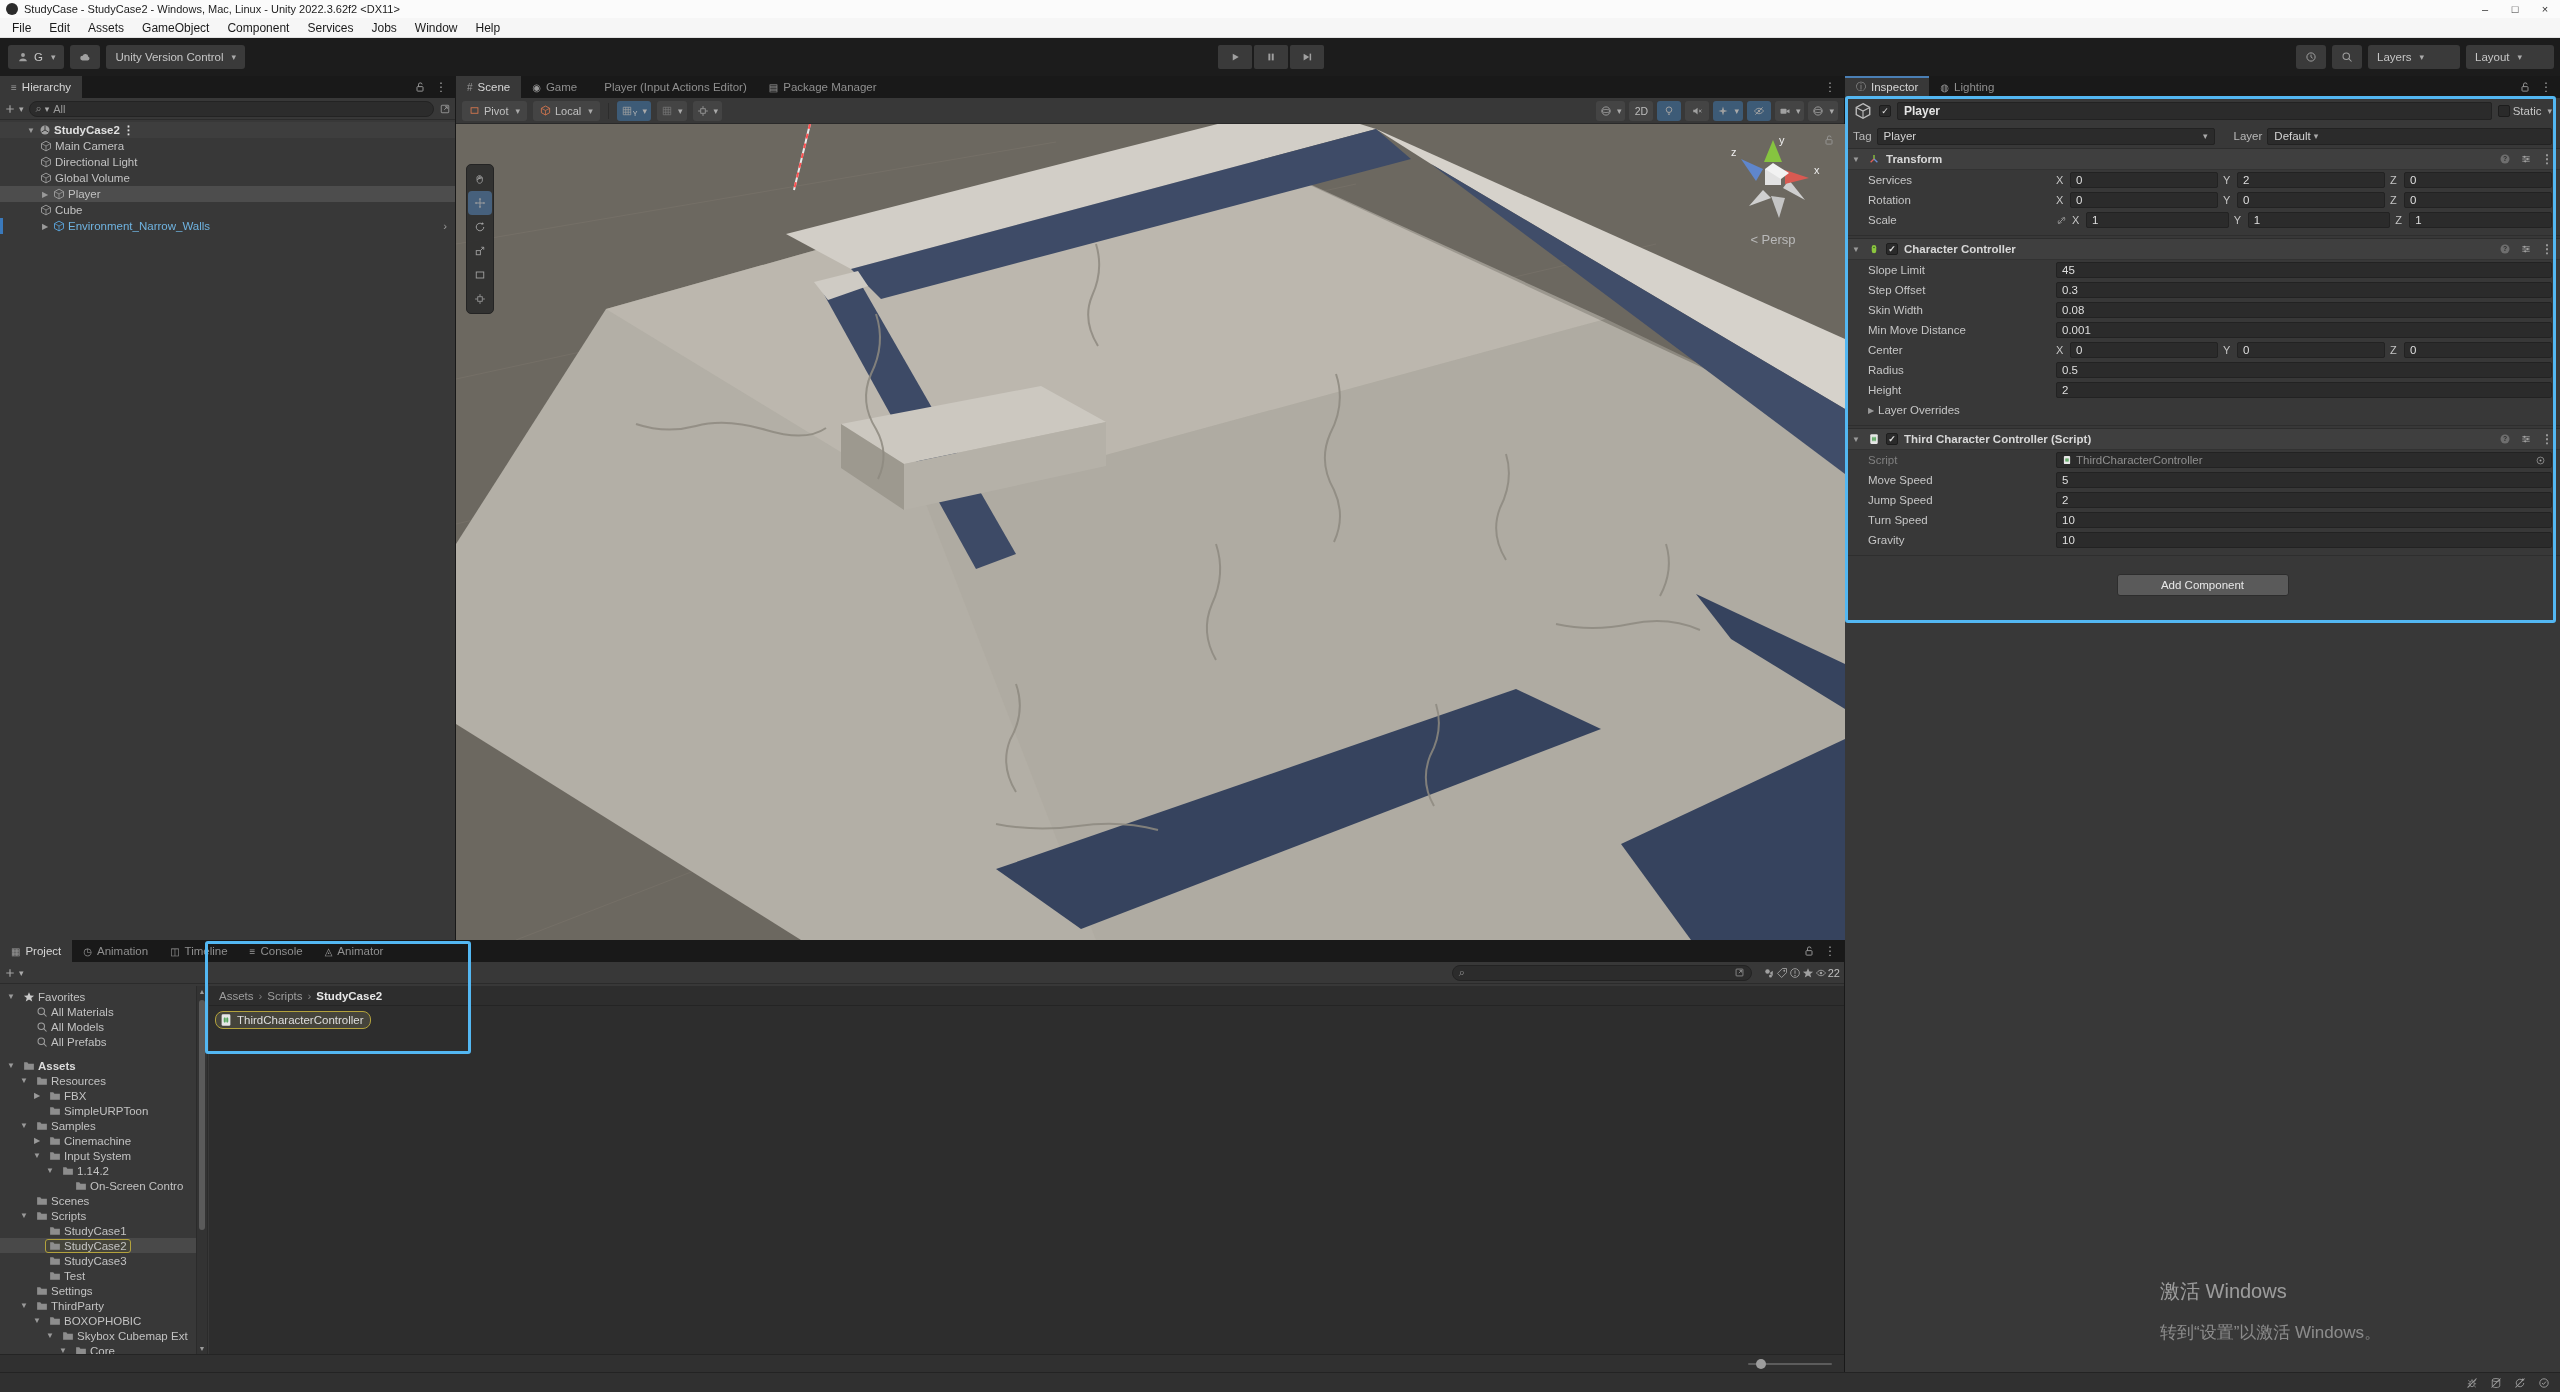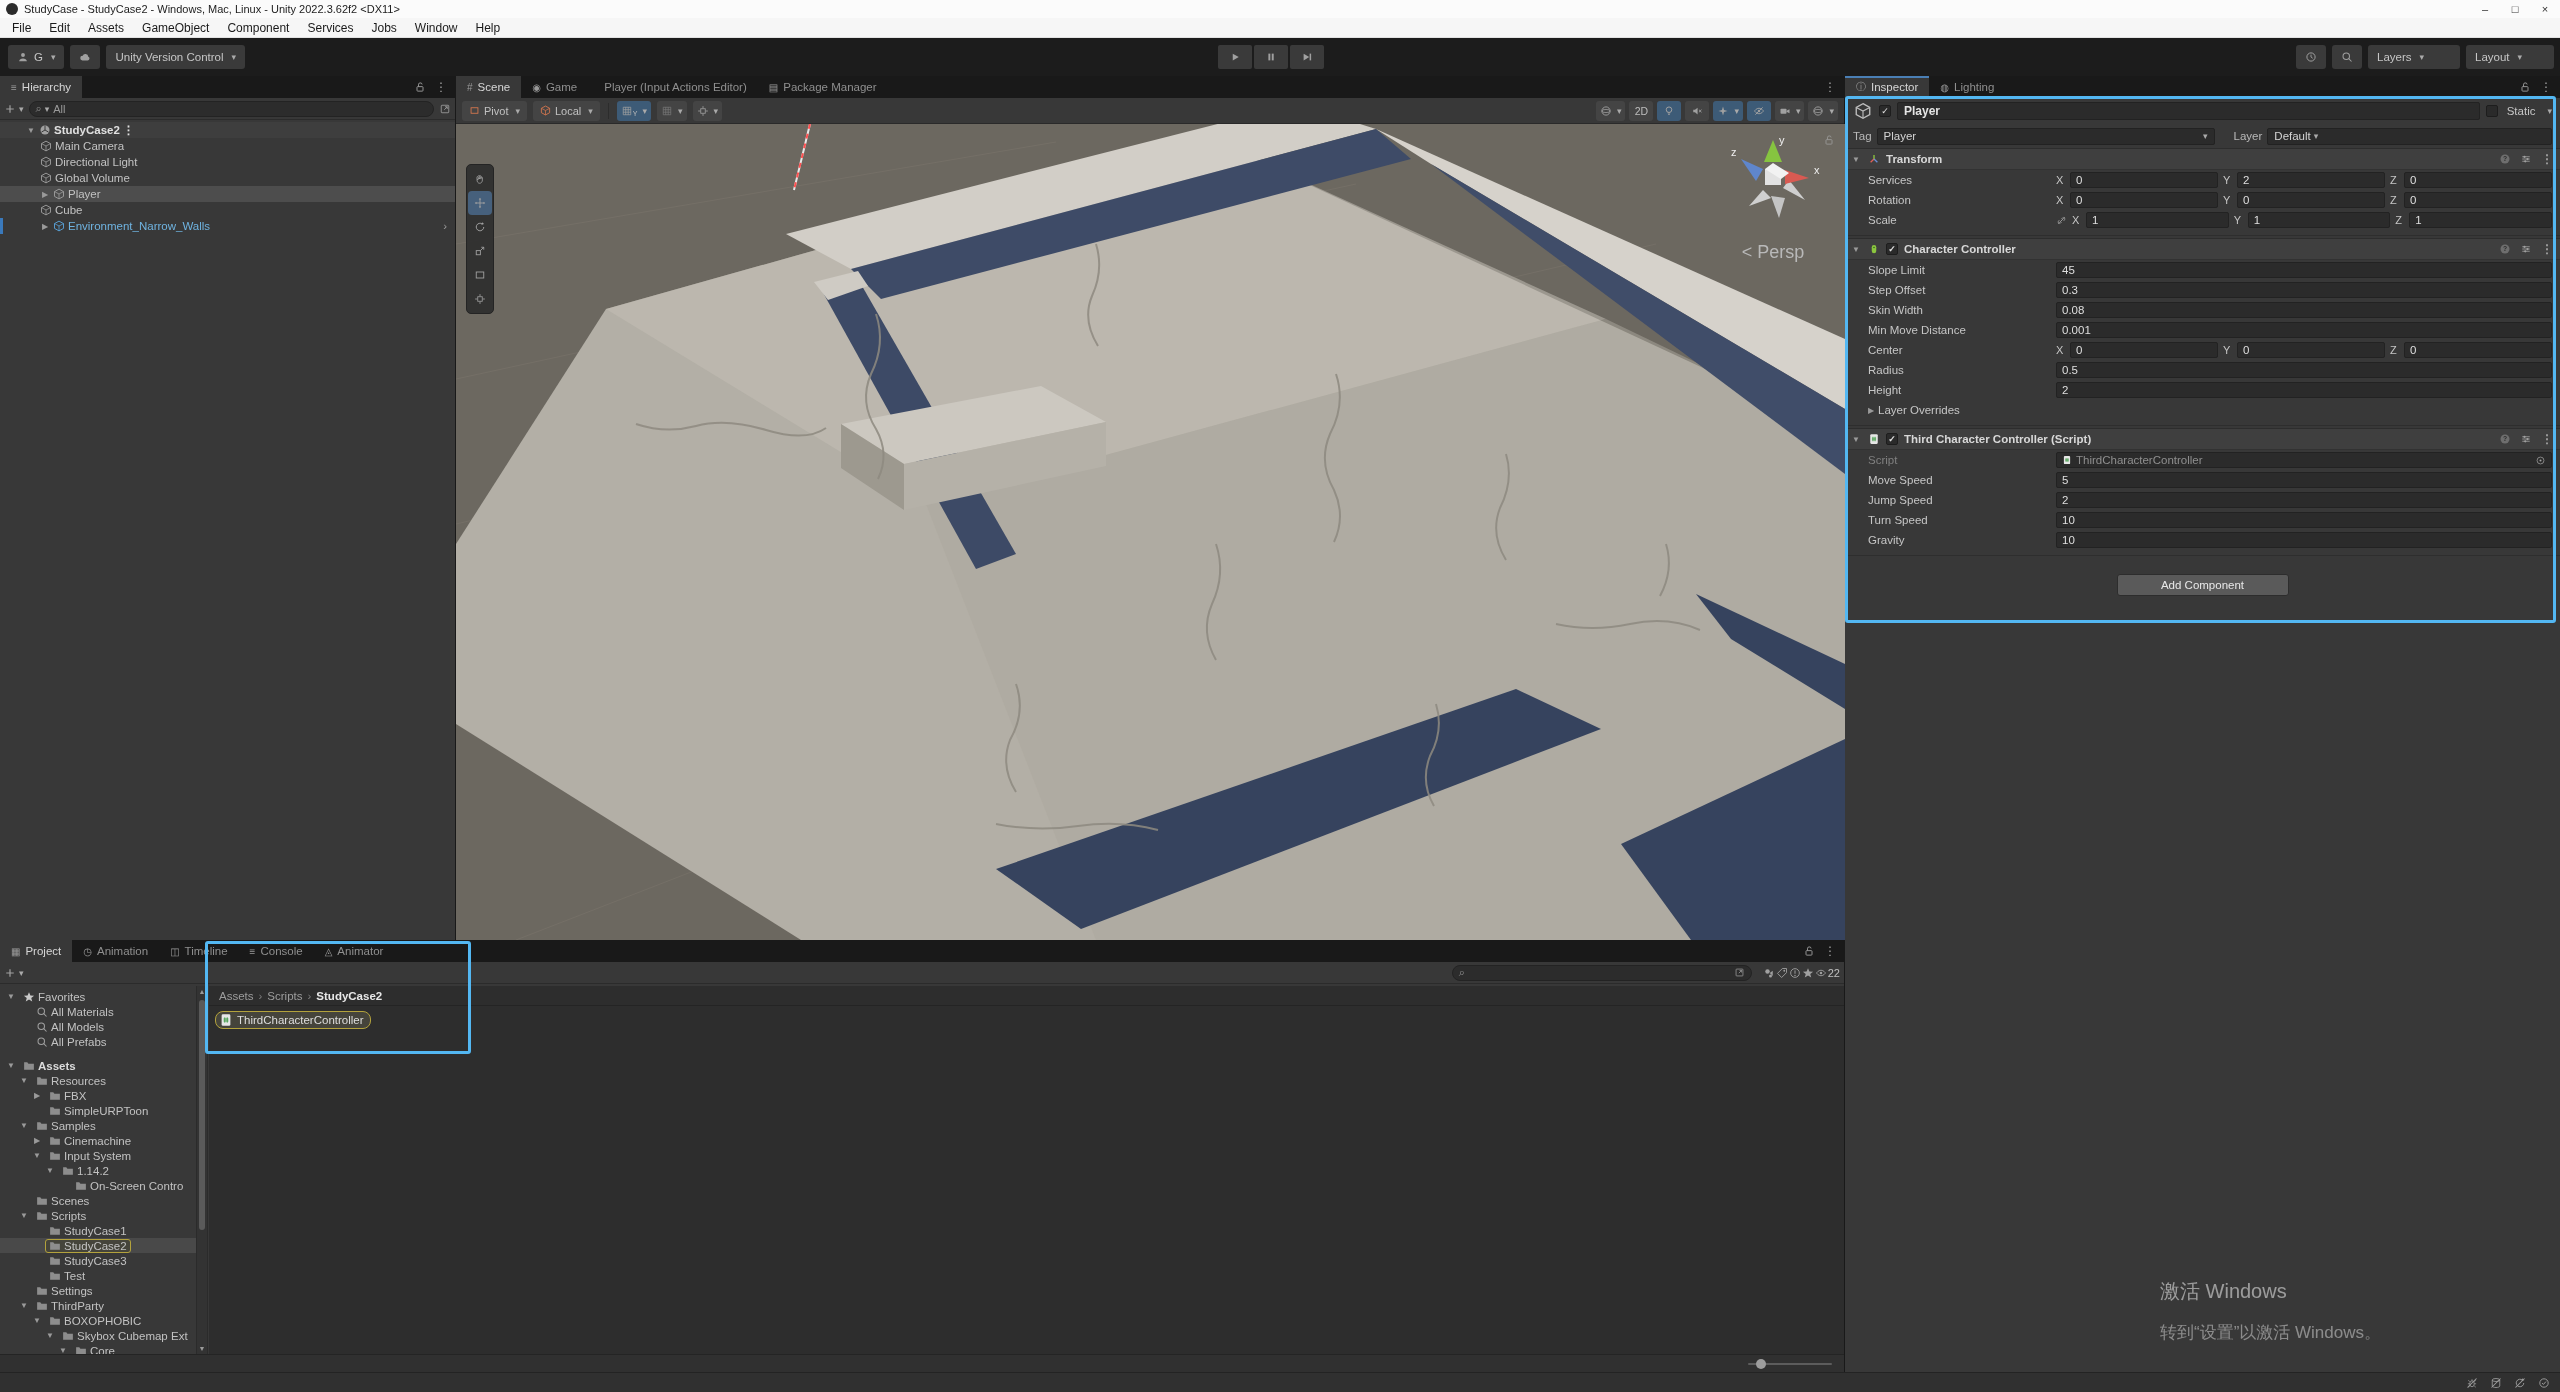--- a/index.html
+++ b/index.html
@@ -62,31 +62,31 @@
   .schip{height:20px;background:#444;border-radius:3px;display:flex;gap:4px;padding:0 7px;font-size:11px;color:#c0c0c0;align-items:center}
   .sbtn{min-width:24px;height:20px;background:#444;border-radius:3px;display:flex;align-items:center;justify-content:center;gap:2px;padding:0 4px;color:#bdbdbd;font-size:10.5px}
   .sbtn.on{background:#3d5b77}
   .sdiv{width:1px;height:16px;background:#2c2c2c;margin:0 2px}
   .sright{margin-left:auto;display:flex;gap:4px;align-items:center}
   .viewport{position:absolute;left:0;top:48px;width:1389px;height:816px;overflow:hidden}
   .toolstrip{position:absolute;left:10px;top:40px;width:28px;background:#2e2e2eee;border:1px solid #242424;border-radius:5px;display:flex;flex-direction:column;align-items:center;padding:2px 0}
   .tsbtn{width:24px;height:24px;display:flex;align-items:center;justify-content:center;border-radius:4px;color:#c8c8c8}
   .tsbtn.on{background:#46607c}
   .gizmo{position:absolute;right:12px;top:8px;width:120px;text-align:center}
-  .persp{color:#b9b9b9;font-size:18px;margin-top:12px}
+  .persp{color:#b9b9b9;font-size:13px;margin-top:2px}
   .gizlock{position:absolute;right:10px;top:10px;opacity:.85}
 
   
   .inspector{left:1845px;top:76px;width:715px;height:1296px}
   .insp-body{position:absolute;left:0;top:22px;right:0}
   .go-head{height:26px;display:flex;align-items:center;gap:6px;padding:0 8px}
   .bigcube{width:22px;height:20px;position:relative;color:#bdbdbd}
   .bigcube::after{content:"▾";position:absolute;right:-2px;bottom:-3px;font-size:8px;color:#9a9a9a}
   .namefield{flex:1;height:18px;background:#2b2b2b;border:1px solid #222;border-radius:2px;display:flex;align-items:center;padding:0 6px;font-weight:bold;font-size:12px;color:#e4e4e4}
-  .staticgrp{display:flex;align-items:center;gap:9px;color:#c6c6c6}
+  .staticgrp{display:flex;align-items:center;gap:3px;color:#c6c6c6}
   .tagrow{height:24px;display:flex;align-items:center;gap:5px;padding:0 8px;font-size:11.5px;color:#b9b9b9}
   .dd{height:17px;background:#2b2b2b;border:1px solid #222;border-radius:2px;display:flex;align-items:center;padding:0 6px;color:#d4d4d4}
   .dd-tag{width:338px;justify-content:space-between}
   .dd-layer{flex:1;justify-content:flex-start}
   .comp-header{height:22px;background:#3f3f3f;border-top:1px solid #2d2d2d;border-bottom:1px solid #323232;display:flex;align-items:center;gap:6px;padding:0 7px;font-weight:bold;color:#d8d8d8;font-size:11.5px}
   .fold{font-size:8px;color:#9a9a9a;width:10px}
   .hdr-right{margin-left:auto;display:flex;gap:9px;align-items:center;color:#a8a8a8}
   .irow{display:flex;align-items:center;height:20px;padding:0 8px 0 23px;font-size:11.5px;color:#c6c6c6}
   .ilabel{width:188px;flex:none}
   .ilabel.dim{color:#808080}

